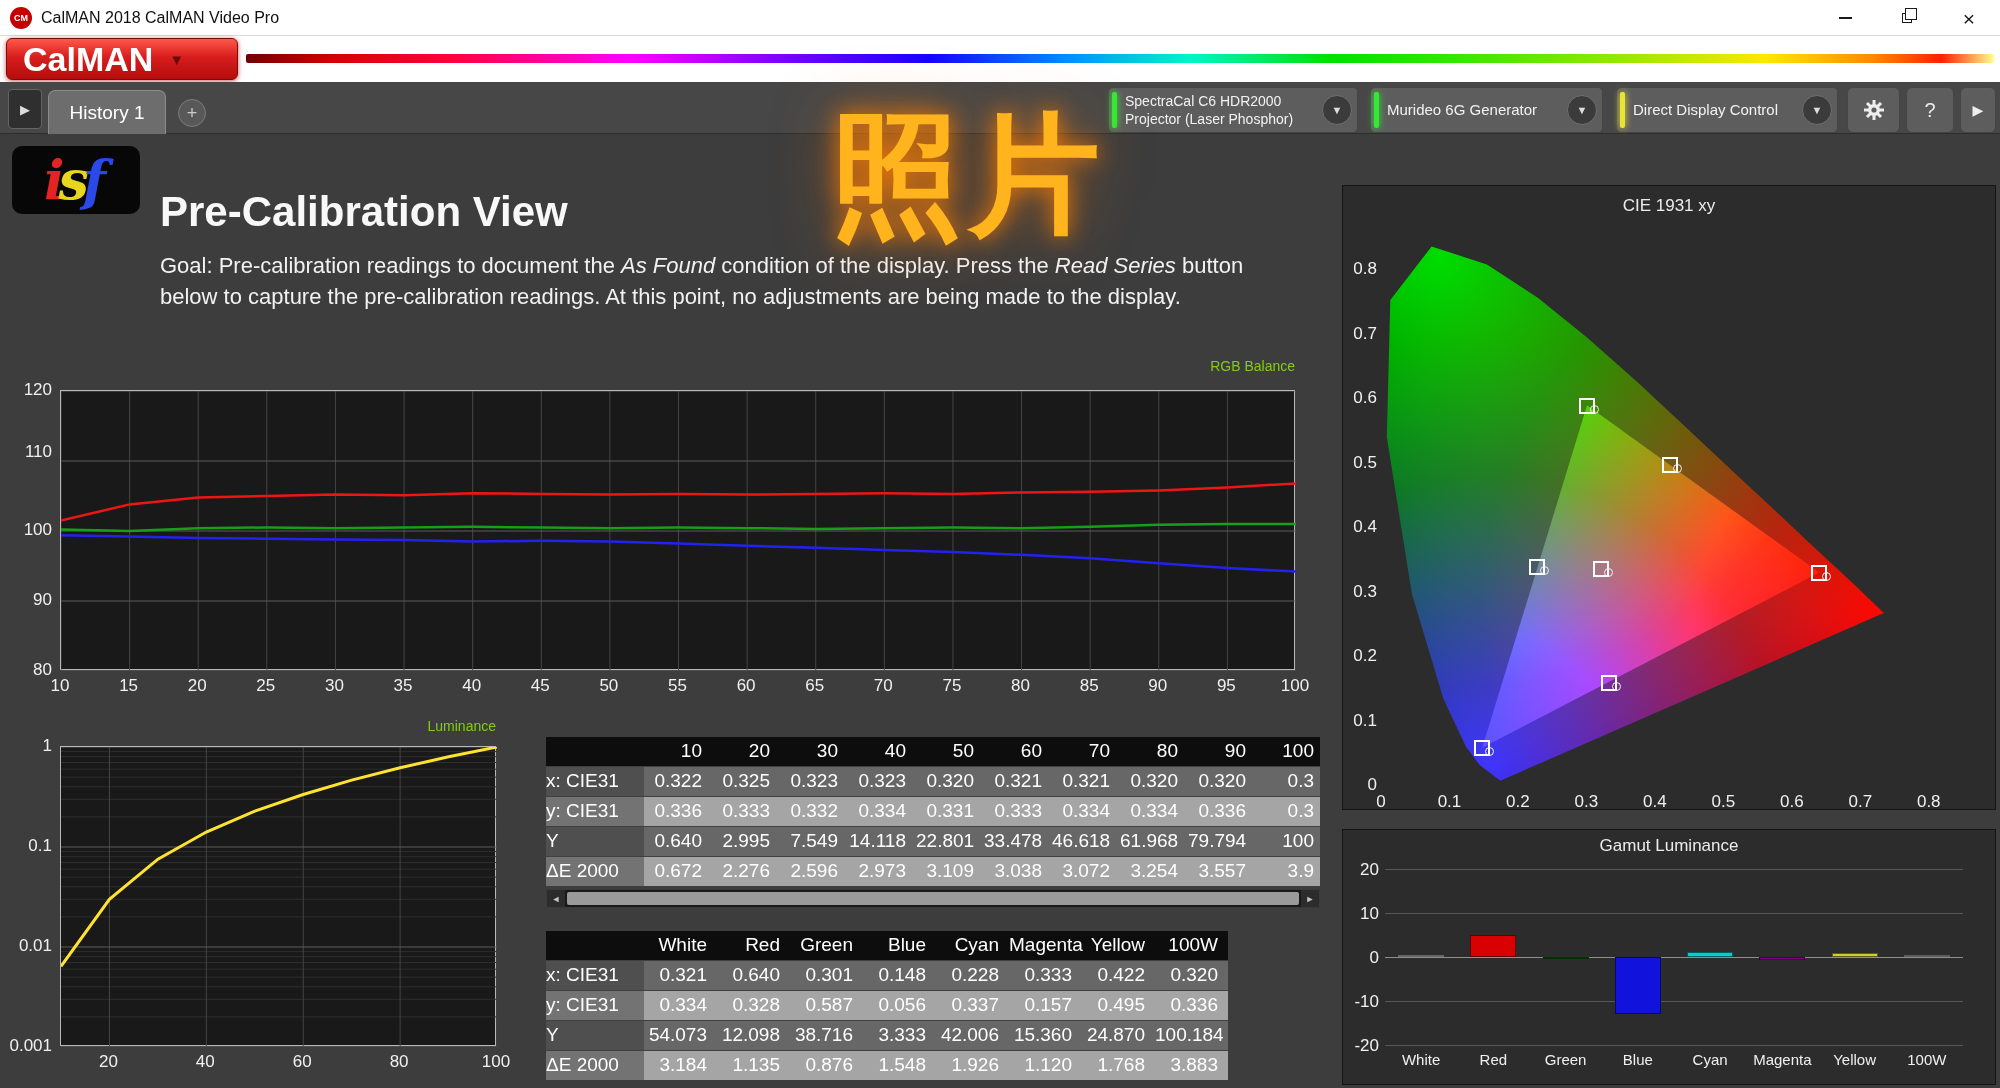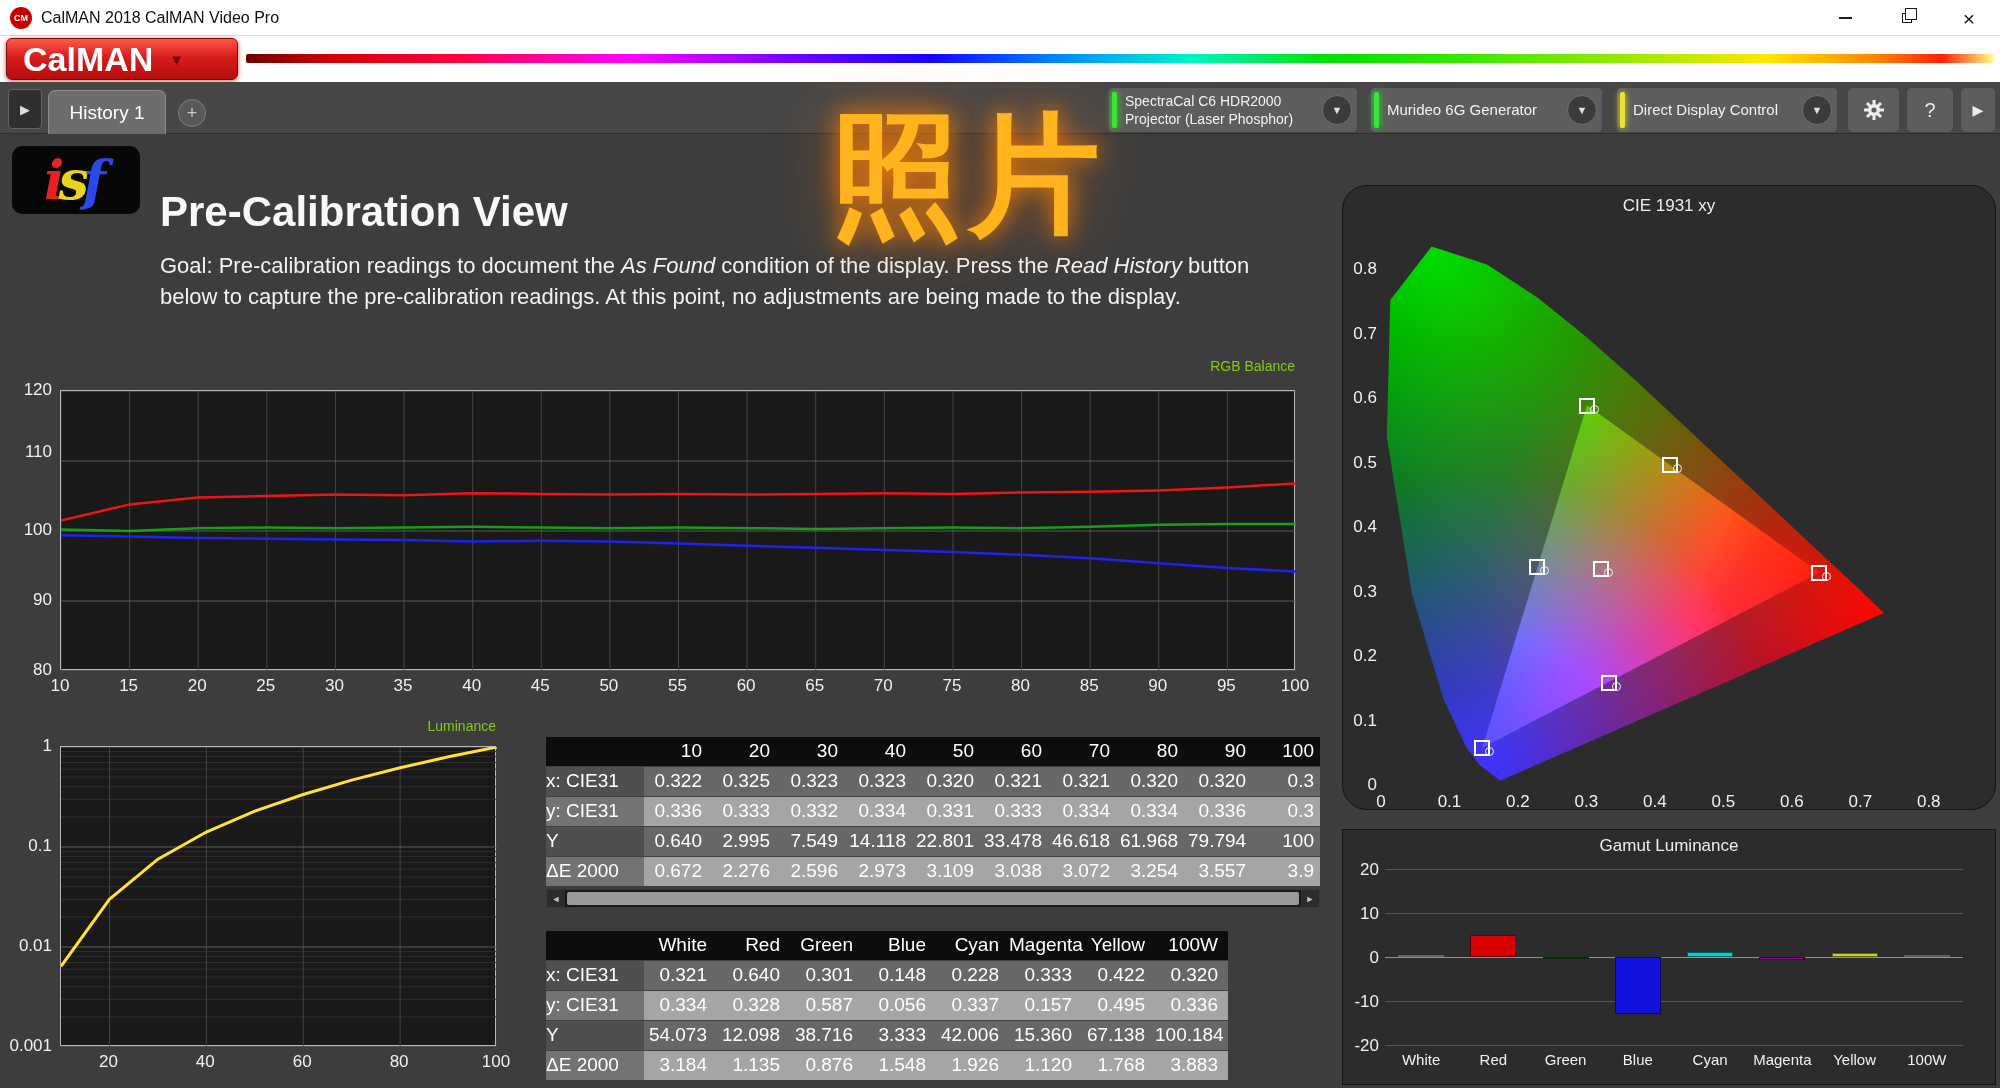--- a/index.html
+++ b/index.html
@@ -184,21 +184,21 @@
       </div>
   </div>
 
   <div class="isf-logo">
     <span class="isf-i">i</span>
     <span class="isf-s">s</span>
     <span class="isf-f">f</span>
   </div>
   <div class="page-title">Pre-Calibration View</div>
   <p class="goal">
-    <span>Goal: Pre-calibration readings to document the </span><em>As Found</em><span> condition of the display. Press the </span><em>Read History</em><span> button</span><br>
+    <span>Goal: Pre-calibration readings to document the </span><em>As Found</em><span> condition of the display. Press the </span><em>Read Series</em><span> button</span><br>
     <span>below to capture the pre-calibration readings. At this point, no adjustments are being made to the display.</span>
   </p>
   <div class="watermark">照片</div>
 
   <div class="chart-wrap" style="left:8px;top:358px;width:1300px;height:340px;">
     <div class="chart-title" style="left:52px;top:0;width:1235px;">RGB Balance</div>
     <div class="plot" style="left:52px;top:32px;width:1235px;height:280px;">
       <svg id="rgb-svg" width="1235" height="280">
           <line x1="0" y1="0" x2="0" y2="280" stroke="#454545"></line>
           <line x1="68.61111111111111" y1="0" x2="68.61111111111111" y2="280" stroke="#454545"></line>
@@ -428,39 +428,39 @@
             <td>0.336</td>
           </tr>
           <tr class="dark">
             <td class="lbl">Y</td>
             <td>54.073</td>
             <td>12.098</td>
             <td>38.716</td>
             <td>3.333</td>
             <td>42.006</td>
             <td>15.360</td>
-            <td>67.138</td>
+            <td>24.870</td>
             <td>100.184</td>
           </tr>
           <tr class="light">
             <td class="lbl">ΔE 2000</td>
             <td>3.184</td>
             <td>1.135</td>
             <td>0.876</td>
             <td>1.548</td>
             <td>1.926</td>
             <td>1.120</td>
             <td>1.768</td>
             <td>3.883</td>
           </tr>
         </tbody>
       </table>
   </div>
 
-  <div class="panel" style="left:1342px;top:185px;width:654px;height:625px;border-radius:25px;">
+  <div class="panel" style="left:1342px;top:185px;width:654px;height:625px;">
     <div class="panel-title">CIE 1931 xy</div>
     <div class="cie-plot" style="left:38px;top:50px;width:582px;height:548px;">
       <div class="cie-locus"></div>
       <div class="cie-locus cie-triangle"></div>
       <div id="cie-points" style="position:absolute;left:0;top:0;width:100%;height:100%;">
           <div class="cie-square" style="left: 211.791px; top: 324.668px;"></div>
           <div class="cie-dot" style="left: 222.791px; top: 331.668px;"></div>
           <div class="cie-square" style="left: 430.212px; top: 328.536px;"></div>
           <div class="cie-dot" style="left: 441.212px; top: 335.536px;"></div>
           <div class="cie-square" style="left: 198.096px; top: 161.558px;"></div>

